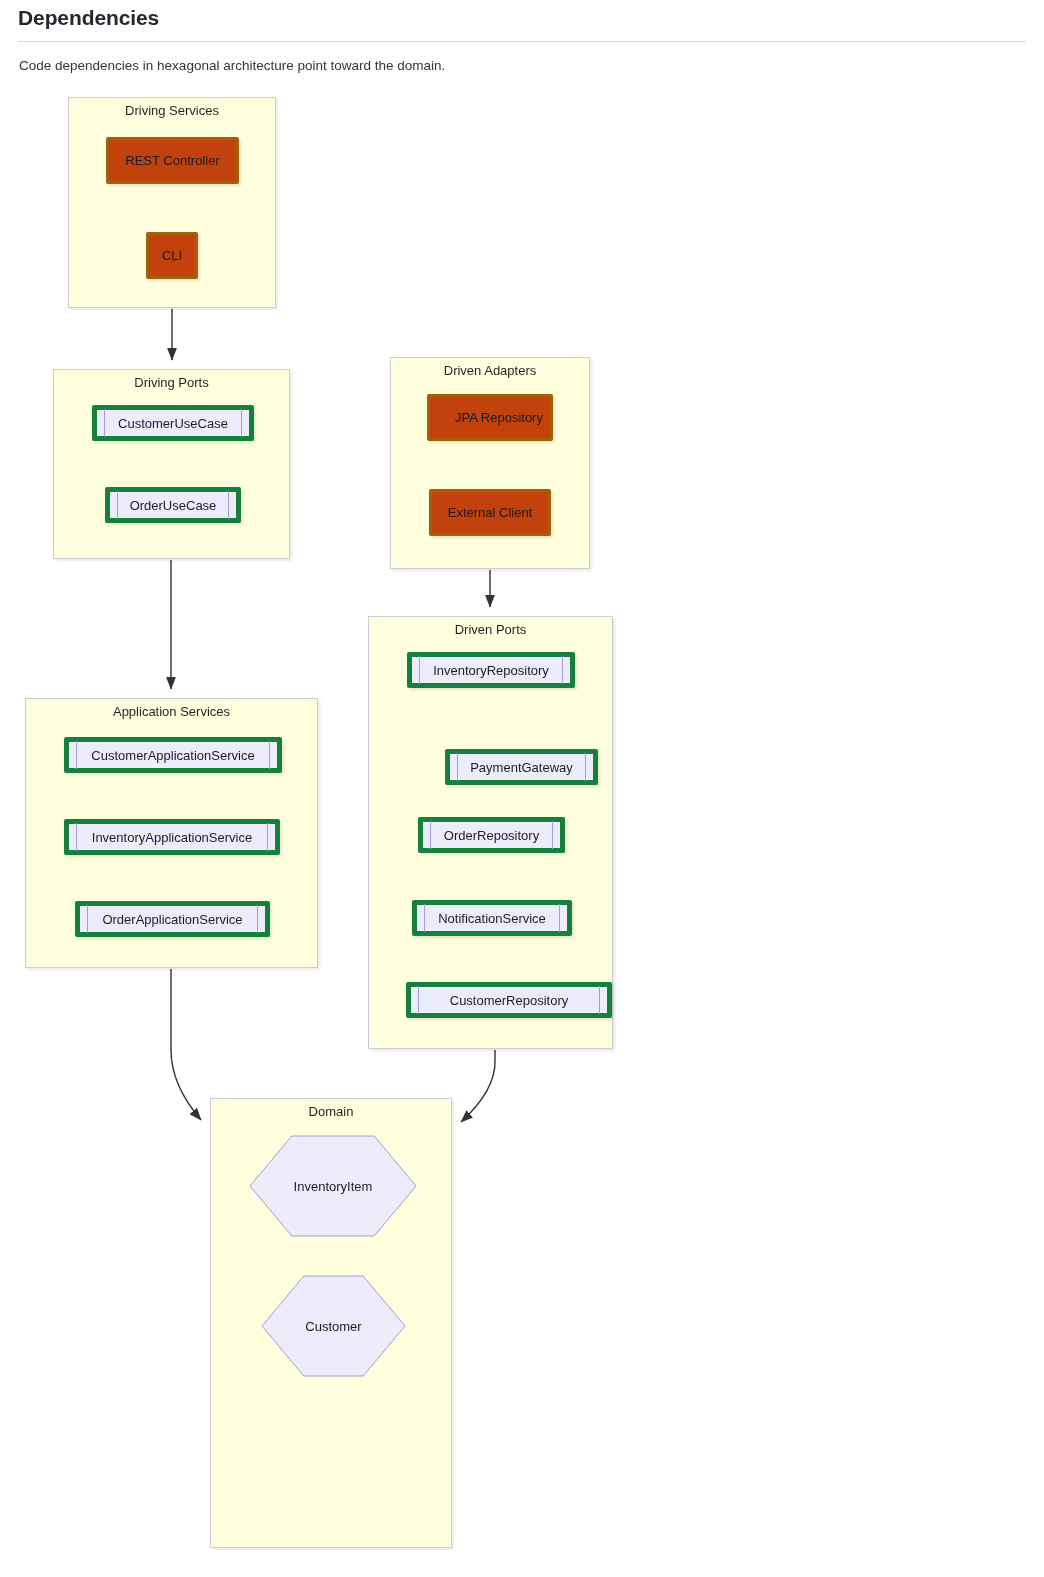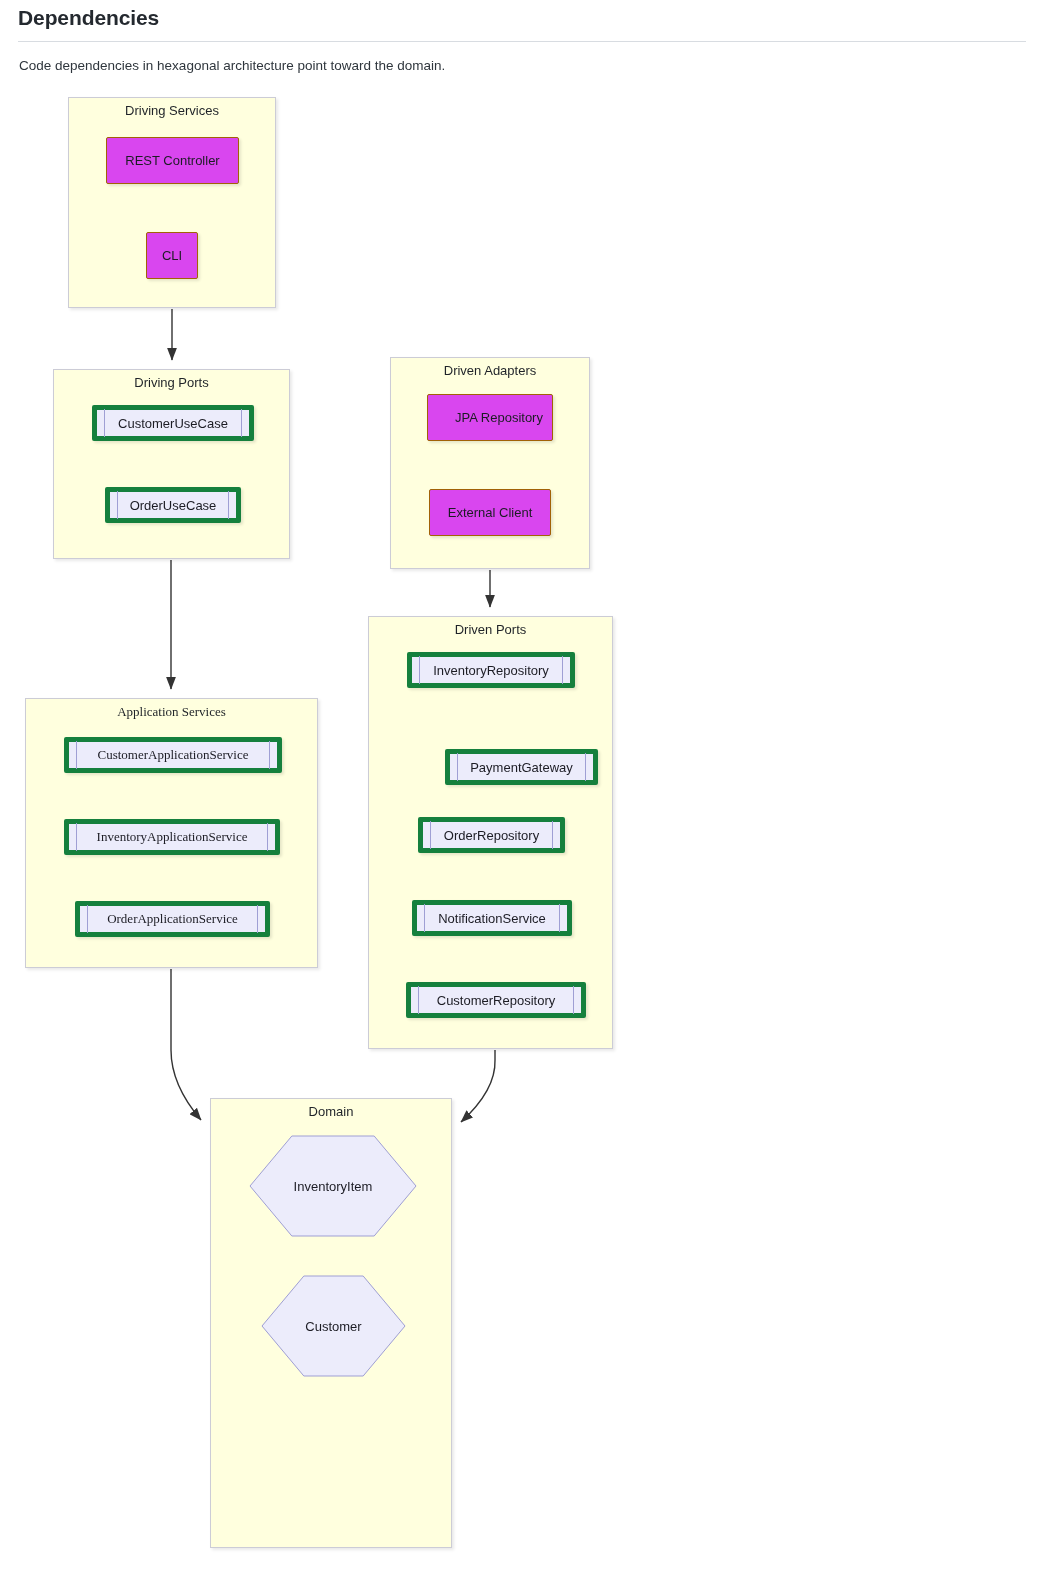--- a/index.html
+++ b/index.html
@@ -67,22 +67,22 @@
   .node {
     position: absolute;
     display: flex;
     align-items: center;
     justify-content: center;
     font-size: 13px;
     color: #1c1c24;
     white-space: nowrap;
   }
   .node-rect {
-    background: #d946ef;
-    border: 1px solid #a16207;
+    background: #c2410c;
+    border: 3px solid #a16207;
     border-radius: 2px;
     box-shadow: 2px 2px 3px rgba(0,0,0,0.10);
   }
   
   .node-sub {
     background: #ececfb;
     border: 5px solid #15803d;
     border-radius: 2px;
     box-shadow: 2px 2px 3px rgba(0,0,0,0.10);
   }
@@ -170,25 +170,25 @@
           </div>
           <div class="node node-sub" style="left: 46px; top: 132px; width: 153px; height: 36px; margin-left: 30px;">
             <span>PaymentGateway</span>
           </div>
           <div class="node node-sub" style="left: 49px; top: 200px; width: 147px; height: 36px;">
             <span>OrderRepository</span>
           </div>
           <div class="node node-sub" style="left: 43px; top: 283px; width: 160px; height: 36px;">
             <span>NotificationService</span>
           </div>
-          <div class="node node-sub" style="left: 37px; top: 365px; width: 180px; height: 36px; align-items: center;">
+          <div class="node node-sub" style="left: 37px; top: 365px; width: 206px; height: 36px; align-items: center;">
             <span>CustomerRepository</span>
           </div>
         </div>
-        <div class="cluster" style="left: 25px; top: 698px; width: 293px; height: 270px; font-family: Liberation Serif, serif;">
+        <div class="cluster" style="left: 25px; top: 698px; width: 293px; height: 270px;">
           <div class="cluster-title">Application Services</div>
           <div class="node node-sub" style="left: 38px; top: 38px; width: 218px; height: 36px;">
             <span>CustomerApplicationService</span>
           </div>
           <div class="node node-sub" style="left: 38px; top: 120px; width: 216px; height: 36px;">
             <span>InventoryApplicationService</span>
           </div>
           <div class="node node-sub" style="left: 49px; top: 202px; width: 195px; height: 36px;">
             <span>OrderApplicationService</span>
           </div>

